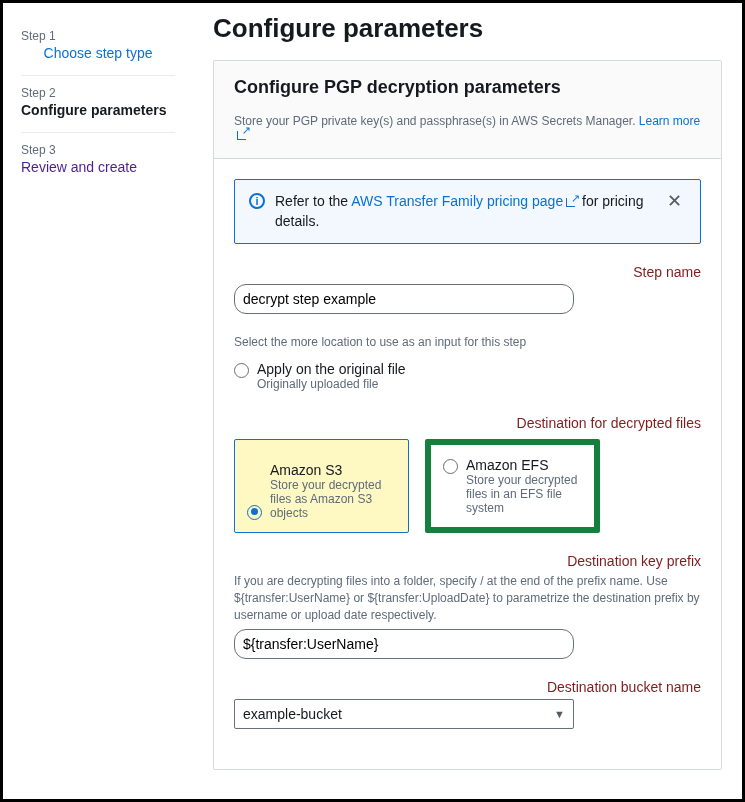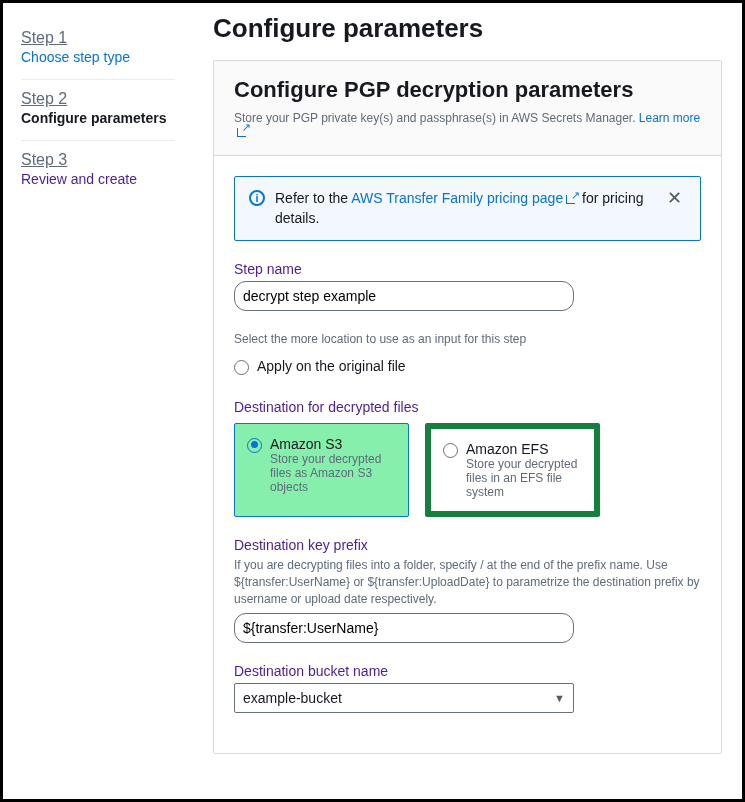--- a/index.html
+++ b/index.html
@@ -16,40 +16,40 @@
     display: flex;
     overflow: hidden;
   }
   .sidebar {
     width: 190px;
     padding: 16px 18px;
     flex-shrink: 0;
   }
   .step-block { padding: 10px 0 14px 0; border-bottom: 1px solid #e9ebed; }
   .step-block:last-child { border-bottom: none; }
-  .step-label { font-size: 16px; color: #5f6b7a; margin-bottom: 2px; text-decoration: underline; }
+  .step-label { font-size: 12px; color: #5f6b7a; margin-bottom: 2px; }
   .step-title { font-size: 14px; color: #4c1d95; }
   .step-title.active { font-weight: 700; color: #16191f; }
-  .step-title.link { color: #0972d3; cursor: pointer; }
+  .step-title.link { color: #0972d3; cursor: pointer; text-align: center; }
   .main {
     flex: 1;
     padding: 10px 20px 20px 20px;
     overflow-y: auto;
   }
   h1 { font-size: 26px; font-weight: 700; margin-bottom: 16px; }
   .panel {
     border: 1px solid #d5dbdb;
     border-radius: 2px;
   }
   .panel-header {
     background: #fafafa;
     border-bottom: 1px solid #d5dbdb;
     padding: 16px 20px;
   }
-  .panel-header h2 { font-size: 22px; font-weight: 700; margin-bottom: 8px; }
+  .panel-header h2 { font-size: 18px; font-weight: 700; margin-bottom: 16px; }
   .panel-header p { font-size: 12px; color: #5f6b7a; }
   .panel-body { padding: 20px; }
   .info-box {
     border: 1px solid #0972d3;
     background: #f2f8fd;
     border-radius: 2px;
     padding: 12px 14px;
     display: flex;
     align-items: flex-start;
     gap: 10px;
@@ -72,21 +72,21 @@
   }
   .ext-icon::before {
     content: ""; position: absolute; left: 0; bottom: 0;
     width: 8px; height: 8px; border: 1.5px solid #0972d3; border-top: none; border-right: none;
   }
   .ext-icon::after {
     content: "↗"; position: absolute; right: -2px; top: -4px;
     font-size: 11px; color: #0972d3;
   }
   .field { margin-bottom: 20px; }
-  .field-label { font-size: 14px; color: #4c1d95; margin-bottom: 4px; }
+  .field-label { font-size: 14px; color: #7f1d1d; margin-bottom: 4px; text-align: right; }
   .field-hint { font-size: 12px; color: #5f6b7a; margin-bottom: 6px; line-height: 1.4; }
   .text-input {
     width: 340px; padding: 6px 8px; font-size: 14px;
     border: 1px solid #687078; border-radius: 12px;
   }
   .radio-row { display: flex; align-items: flex-start; gap: 8px; padding: 4px 0; }
   .radio {
     width: 15px; height: 15px; border: 1.5px solid #687078; border-radius: 50%;
     flex-shrink: 0; margin-top: 2px; position: relative; cursor: pointer;
   }
@@ -97,21 +97,21 @@
   }
   .radio-content { flex: 1; }
   .radio-label { font-size: 14px; color: #16191f; }
   .radio-desc { font-size: 12px; color: #5f6b7a; }
   .tile-row { display: flex; gap: 16px; margin-top: 8px; }
   .tile {
     flex: 1; border: 6px solid #15803d; border-radius: 2px;
     padding: 12px; display: flex; gap: 8px; align-items: flex-start;
     cursor: pointer; max-width: 175px;
   }
-  .tile.selected { border: 1.5px solid #0972d3; background: #86efac; }
+  .tile.selected { border: 1.5px solid #0972d3; background: #fef9c3; align-items: flex-end; }
   .select {
     width: 340px; border: 1px solid #687078; border-radius: 2px;
     padding: 6px 8px; display: flex; justify-content: space-between;
     align-items: center; cursor: pointer; font-size: 14px;
   }
   .caret { font-size: 11px; color: #545b64; }
 </style>
 </head>
 <body>
 
@@ -158,20 +158,21 @@
           <input class="text-input" type="text" value="decrypt step example" style="">
         </div>
 
         <div class="field">
           <div class="field-hint">Select the more location to use as an input for this step</div>
 
           <div class="radio-row">
             <span class="radio"></span>
             <div class="radio-content">
               <div class="radio-label">Apply on the original file</div>
+              <div class="radio-desc">Originally uploaded file</div>
             </div>
           </div>
         </div>
 
         <div class="field">
           <div class="field-label">Destination for decrypted files</div>
           <div class="tile-row">
             <div class="tile selected">
               <span class="radio checked"></span>
               <div class="radio-content">

